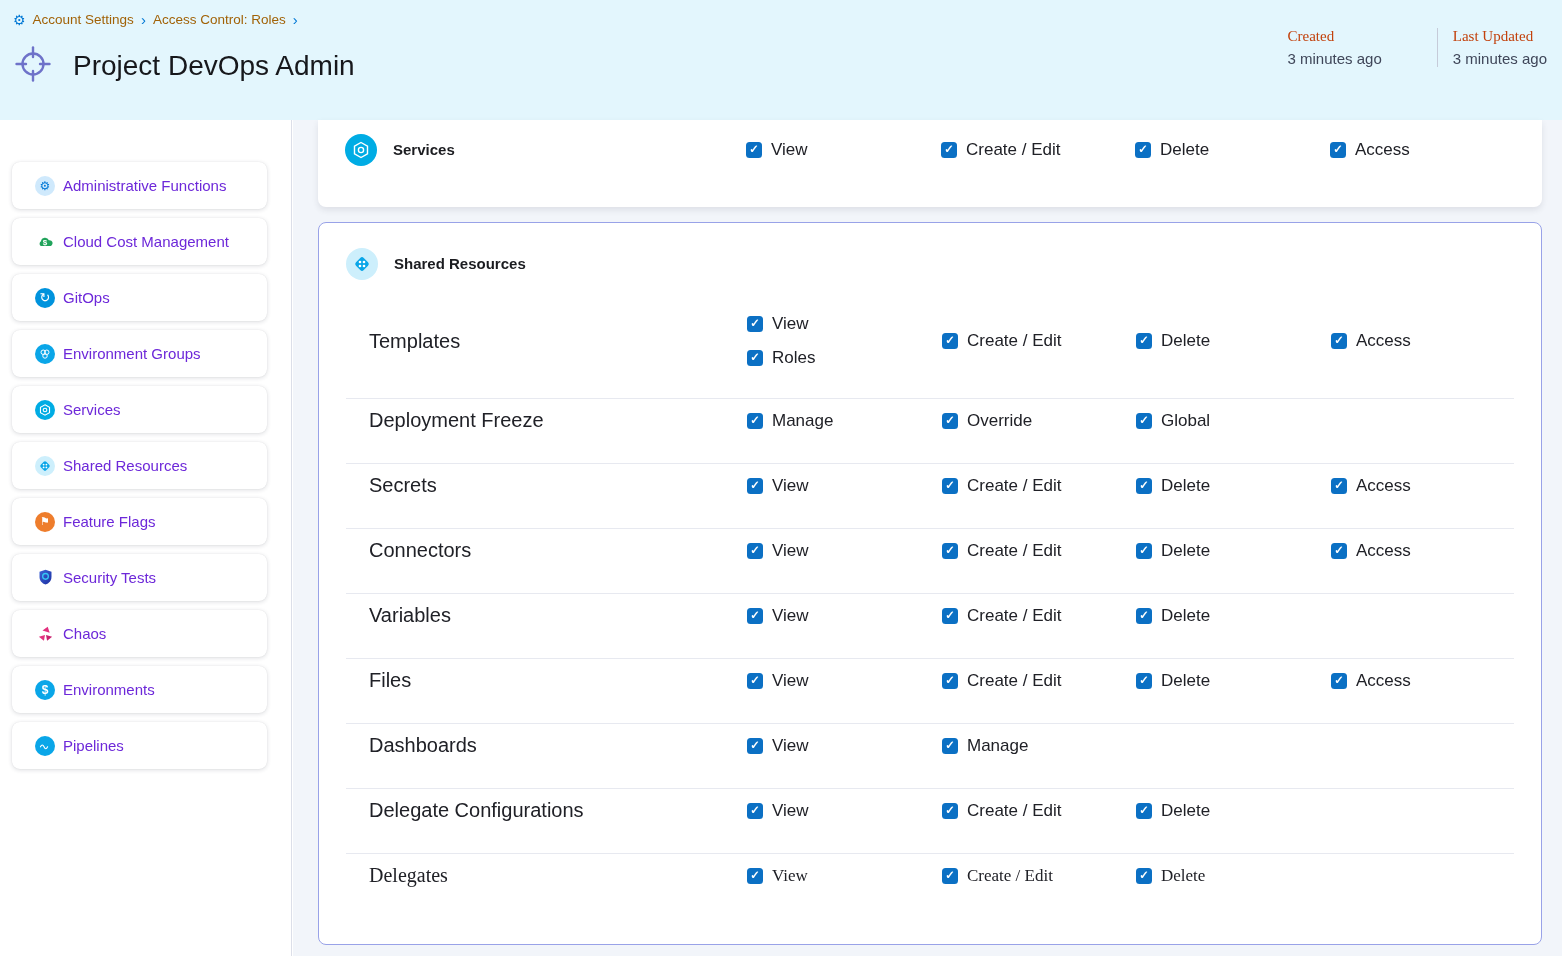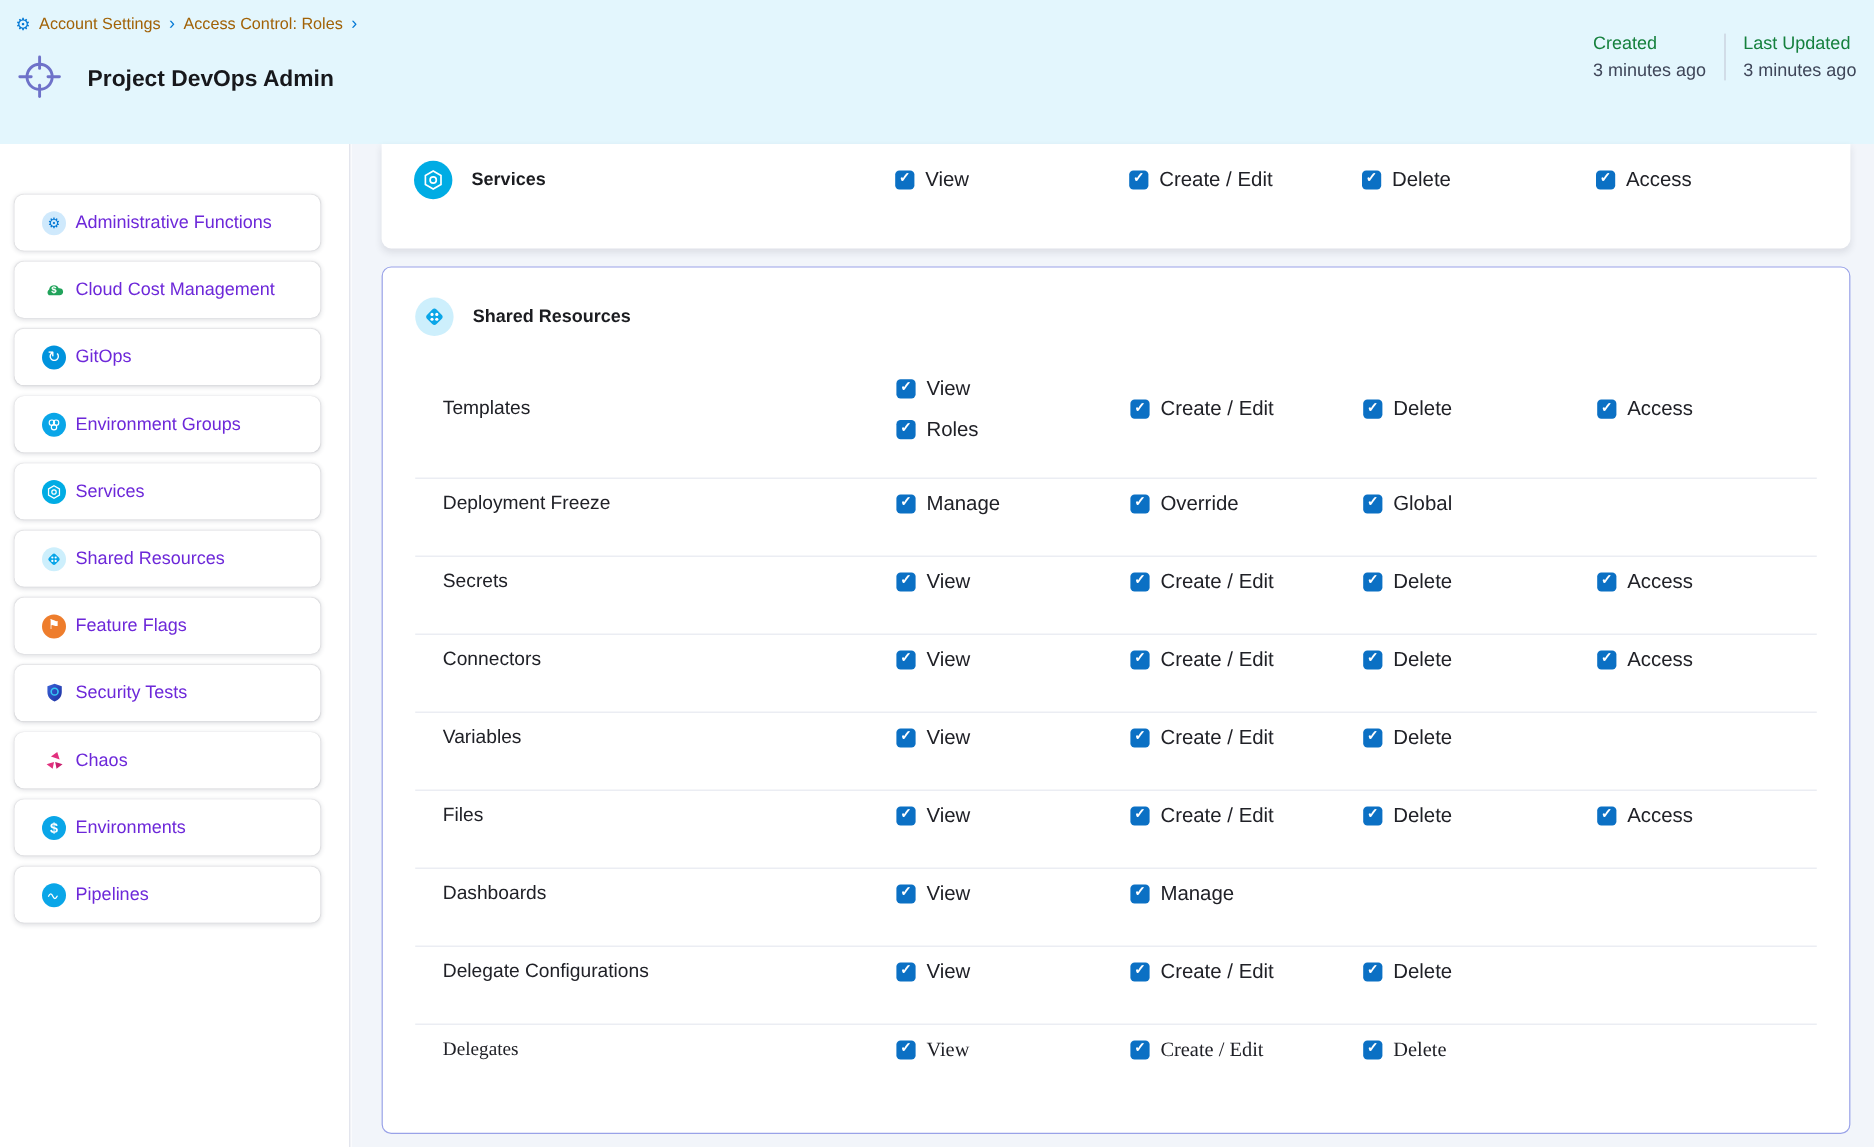--- a/index.html
+++ b/index.html
@@ -6,26 +6,26 @@
   html, body { width: 1562px; height: 956px; overflow: hidden; }
   body { position: relative; font-family: "Liberation Sans", sans-serif; background: #ffffff; color: #1f2126; }
 
   
   .header { position: absolute; top: 0; left: 0; width: 100%; height: 120px; background: #e3f6fd; }
   .breadcrumb { position: absolute; top: 12px; left: 13px; display: flex; align-items: center; gap: 7px; font-size: 13.5px; font-weight: 500; }
   .bc-gear { color: #0278d5; font-size: 14px; line-height: 1; }
   .bc-link { color: #a16207; text-decoration: none; cursor: pointer; }
   .bc-sep { color: #0278d5; font-size: 15px; line-height: 1; }
   .title-row { position: absolute; top: 44px; left: 13px; display: flex; align-items: center; }
-  .title { margin-left: 20px; font-size: 19px; font-weight: 700; color: #17181c; }
+  .title { margin-left: 20px; font-size: 28px; font-weight: 400; color: #17181c; }
   .meta { position: absolute; top: 28px; right: 15px; display: flex; font-size: 15px; }
   .meta-col { display: flex; flex-direction: column; gap: 5px; }
   .meta-col.c1 { padding-right: 15px; }
-  .meta-col.c2 { padding-left: 15px; border-left: 1px solid #c6cbd9; }
-  .meta-label { color: #15803d; }
+  .meta-col.c2 { padding-left: 15px; border-left: 1px solid #c6cbd9; margin-left: 40px; }
+  .meta-label { color: #c2410c; font-family: Liberation Serif, serif; }
   .meta-value { color: #3f4659; }
 
   
   .sidebar { position: absolute; top: 120px; left: 0; width: 292px; bottom: 0; background: #fff; border-right: 1px solid #dcdfe9; padding-top: 42px; }
   .side-card { width: 255px; height: 47px; margin: 0 0 9px 12px; background: #fff; border-radius: 8px;
                box-shadow: 0 1px 4px rgba(40,41,61,.16), 0 0 1px rgba(40,41,61,.12);
                display: flex; align-items: center; padding-left: 23px; gap: 8px; cursor: pointer; }
   .side-label { font-size: 15px; color: #6d28d9; }
   .icon-circle { width: 20px; height: 20px; border-radius: 50%; display: flex; align-items: center; justify-content: center; flex: none; font-size: 12px; line-height: 1; }
   .icon-circle svg, .icon-plain svg { width: 14px; height: 14px; display: block; }
@@ -49,21 +49,21 @@
   .card-shared { margin-top: 15px; height: 723px; border: 1px solid #99a2e8; border-radius: 8px; }
   .card-shared-header { height: 81px; display: flex; align-items: center; gap: 16px; padding-left: 27px; }
   .icon-circle-lg { width: 32px; height: 32px; border-radius: 50%; display: flex; align-items: center; justify-content: center; flex: none; }
   .icon-circle-lg svg { width: 20px; height: 20px; display: block; }
   .card-title { font-size: 15px; font-weight: 700; color: #1b1c20; }
 
   .prow { display: grid; grid-template-columns: 378px 195px 194px 195px 1fr; align-items: center;
           height: 65px; margin: 0 27px; padding-left: 23px; border-bottom: 1px solid #e7e9f0; }
   .prow.tall { height: 95px; }
   .prow.last { height: 64px; border-bottom: none; font-family: Liberation Serif, serif; }
-  .res-label { font-size: 16px; color: #202127; }
+  .res-label { font-size: 20px; color: #202127; }
 
   .cb { display: flex; align-items: center; gap: 9px; cursor: pointer; }
   .cb-stack { display: flex; flex-direction: column; gap: 14px; }
   .cb-box { width: 16px; height: 16px; border-radius: 3.5px; background: #0b70c4; display: flex; align-items: center; justify-content: center; flex: none; }
   .cb-check { color: #fff; font-size: 11.5px; font-weight: 700; line-height: 1; }
   .cb-text { font-size: 17px; color: #202127; }
 </style>
 </head>
 <body>
 

